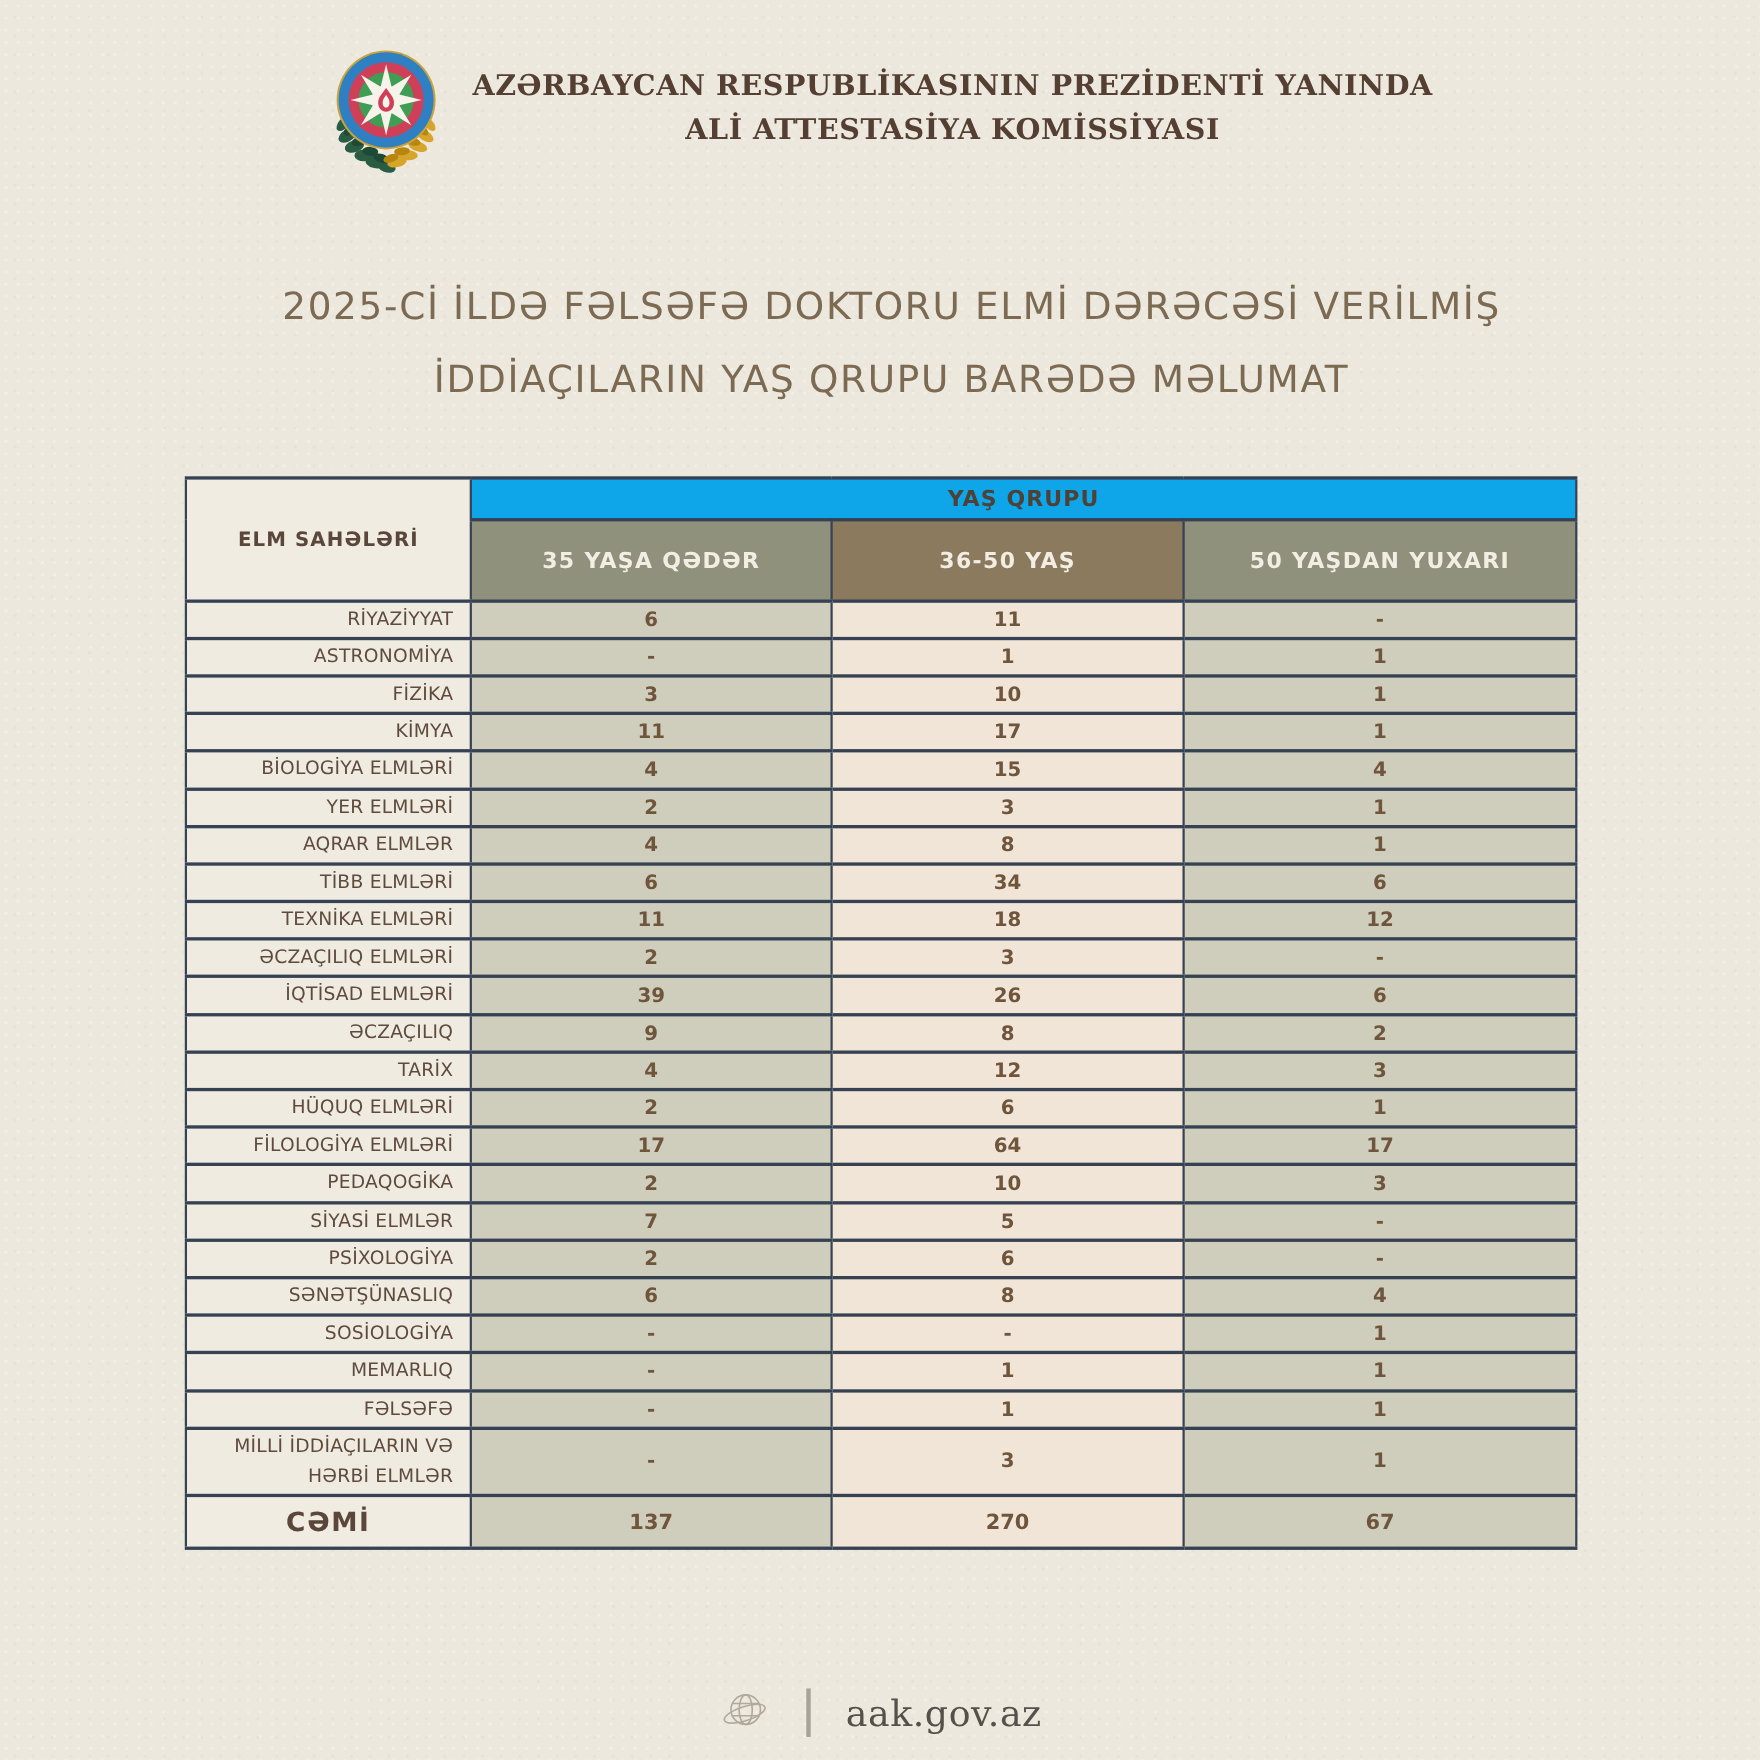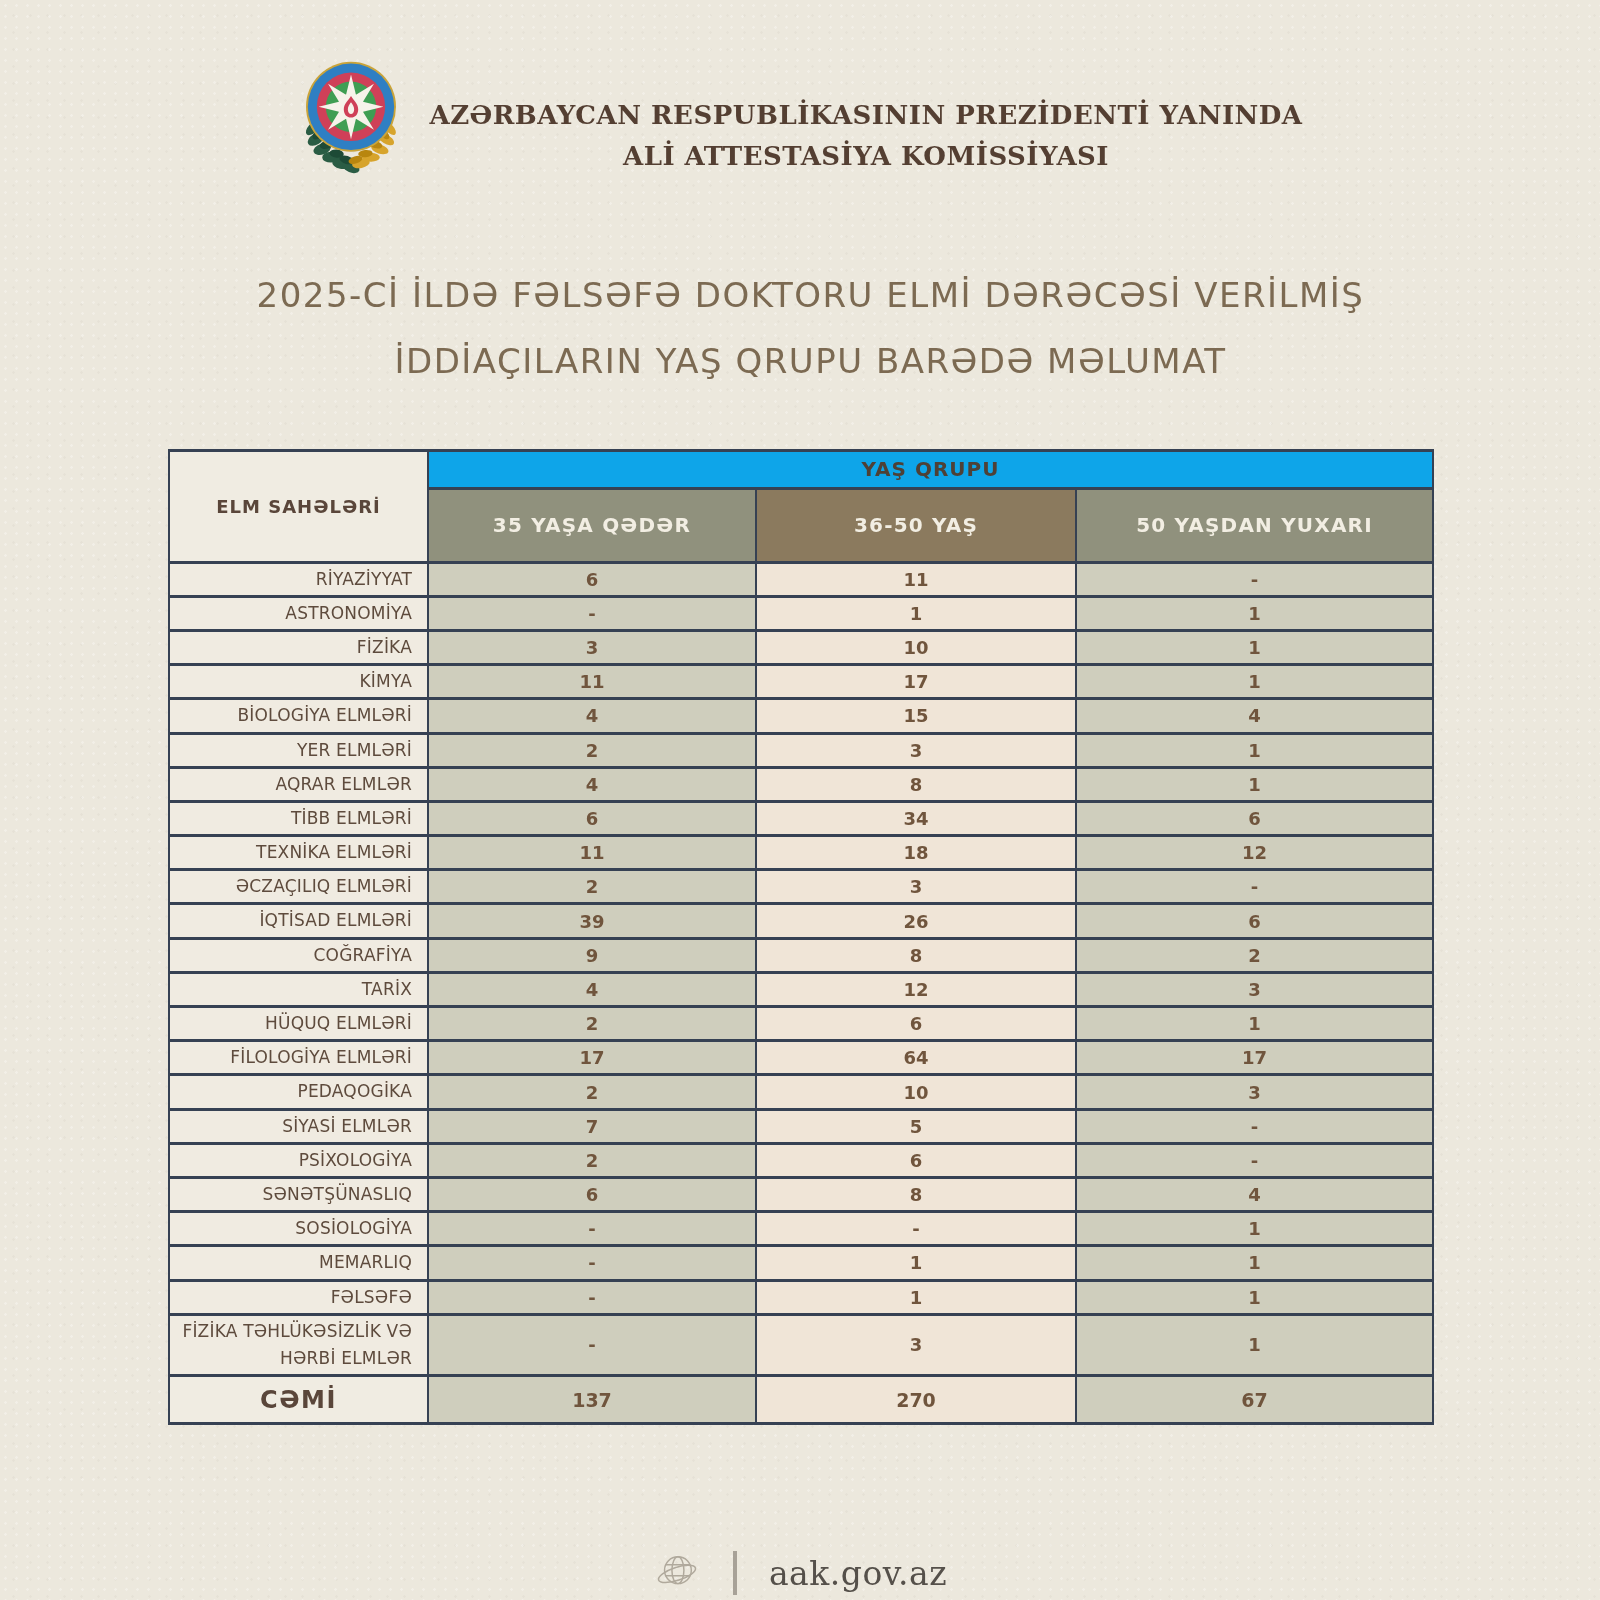--- a/index.html
+++ b/index.html
@@ -22,21 +22,21 @@
   body{
     width:1600px;height:1600px;overflow:hidden;
     background-color:var(--page-bg);
     background-image:
       radial-gradient(rgba(255,255,255,0.30) 1px, transparent 1.6px),
       radial-gradient(rgba(120,108,88,0.05) 1px, transparent 1.5px);
     background-size:11px 11px, 17px 17px;
     background-position:0 0, 5px 7px;
     font-family:"DejaVu Sans","Liberation Sans",sans-serif;
   }
-  .header{display:flex;align-items:flex-end;justify-content:center;gap:24px;padding-top:52px;}
+  .header{display:flex;align-items:center;justify-content:center;gap:24px;padding-top:36px;}
   .emblem svg{width:108px;height:124px;display:block;}
   .org-name{
     font-family:"DejaVu Serif","Liberation Serif",serif;font-weight:bold;
     color:var(--dark-brown);font-size:26px;line-height:1.55;text-align:center;letter-spacing:0.5px;
   }
   .title{margin-top:86px;text-align:center;color:var(--title-color);
     font-size:34px;font-weight:400;letter-spacing:1.5px;line-height:1.95;margin-left:21px;}
   .table-wrap{width:1264px;margin:54px auto 0;}
   table{border-collapse:collapse;width:100%;table-layout:fixed;}
   th,td{border:2px solid var(--border);border-top-width:3px;border-bottom-width:3px;padding:0;}
@@ -194,21 +194,21 @@
           <td class="value-cell col2">3</td>
           <td class="value-cell col3">-</td>
         </tr>
         <tr>
           <td class="label-cell">İQTİSAD ELMLƏRİ</td>
           <td class="value-cell col1">39</td>
           <td class="value-cell col2">26</td>
           <td class="value-cell col3">6</td>
         </tr>
         <tr>
-          <td class="label-cell">COĞRAFİYA</td>
+          <td class="label-cell">ƏCZAÇILIQ</td>
           <td class="value-cell col1">9</td>
           <td class="value-cell col2">8</td>
           <td class="value-cell col3">2</td>
         </tr>
         <tr>
           <td class="label-cell">TARİX</td>
           <td class="value-cell col1">4</td>
           <td class="value-cell col2">12</td>
           <td class="value-cell col3">3</td>
         </tr>
@@ -260,21 +260,21 @@
           <td class="value-cell col2">1</td>
           <td class="value-cell col3">1</td>
         </tr>
         <tr>
           <td class="label-cell">FƏLSƏFƏ</td>
           <td class="value-cell col1">-</td>
           <td class="value-cell col2">1</td>
           <td class="value-cell col3">1</td>
         </tr>
         <tr>
-          <td class="label-cell">FİZİKA TƏHLÜKƏSİZLİK VƏ HƏRBİ ELMLƏR</td>
+          <td class="label-cell">MİLLİ İDDİAÇILARIN VƏ HƏRBİ ELMLƏR</td>
           <td class="value-cell col1">-</td>
           <td class="value-cell col2">3</td>
           <td class="value-cell col3">1</td>
         </tr>
       </tbody>
     <tfoot>
       <tr>
         <td class="total-label">CƏMİ</td>
         <td class="value-cell col1">137</td>
         <td class="value-cell col2">270</td>

